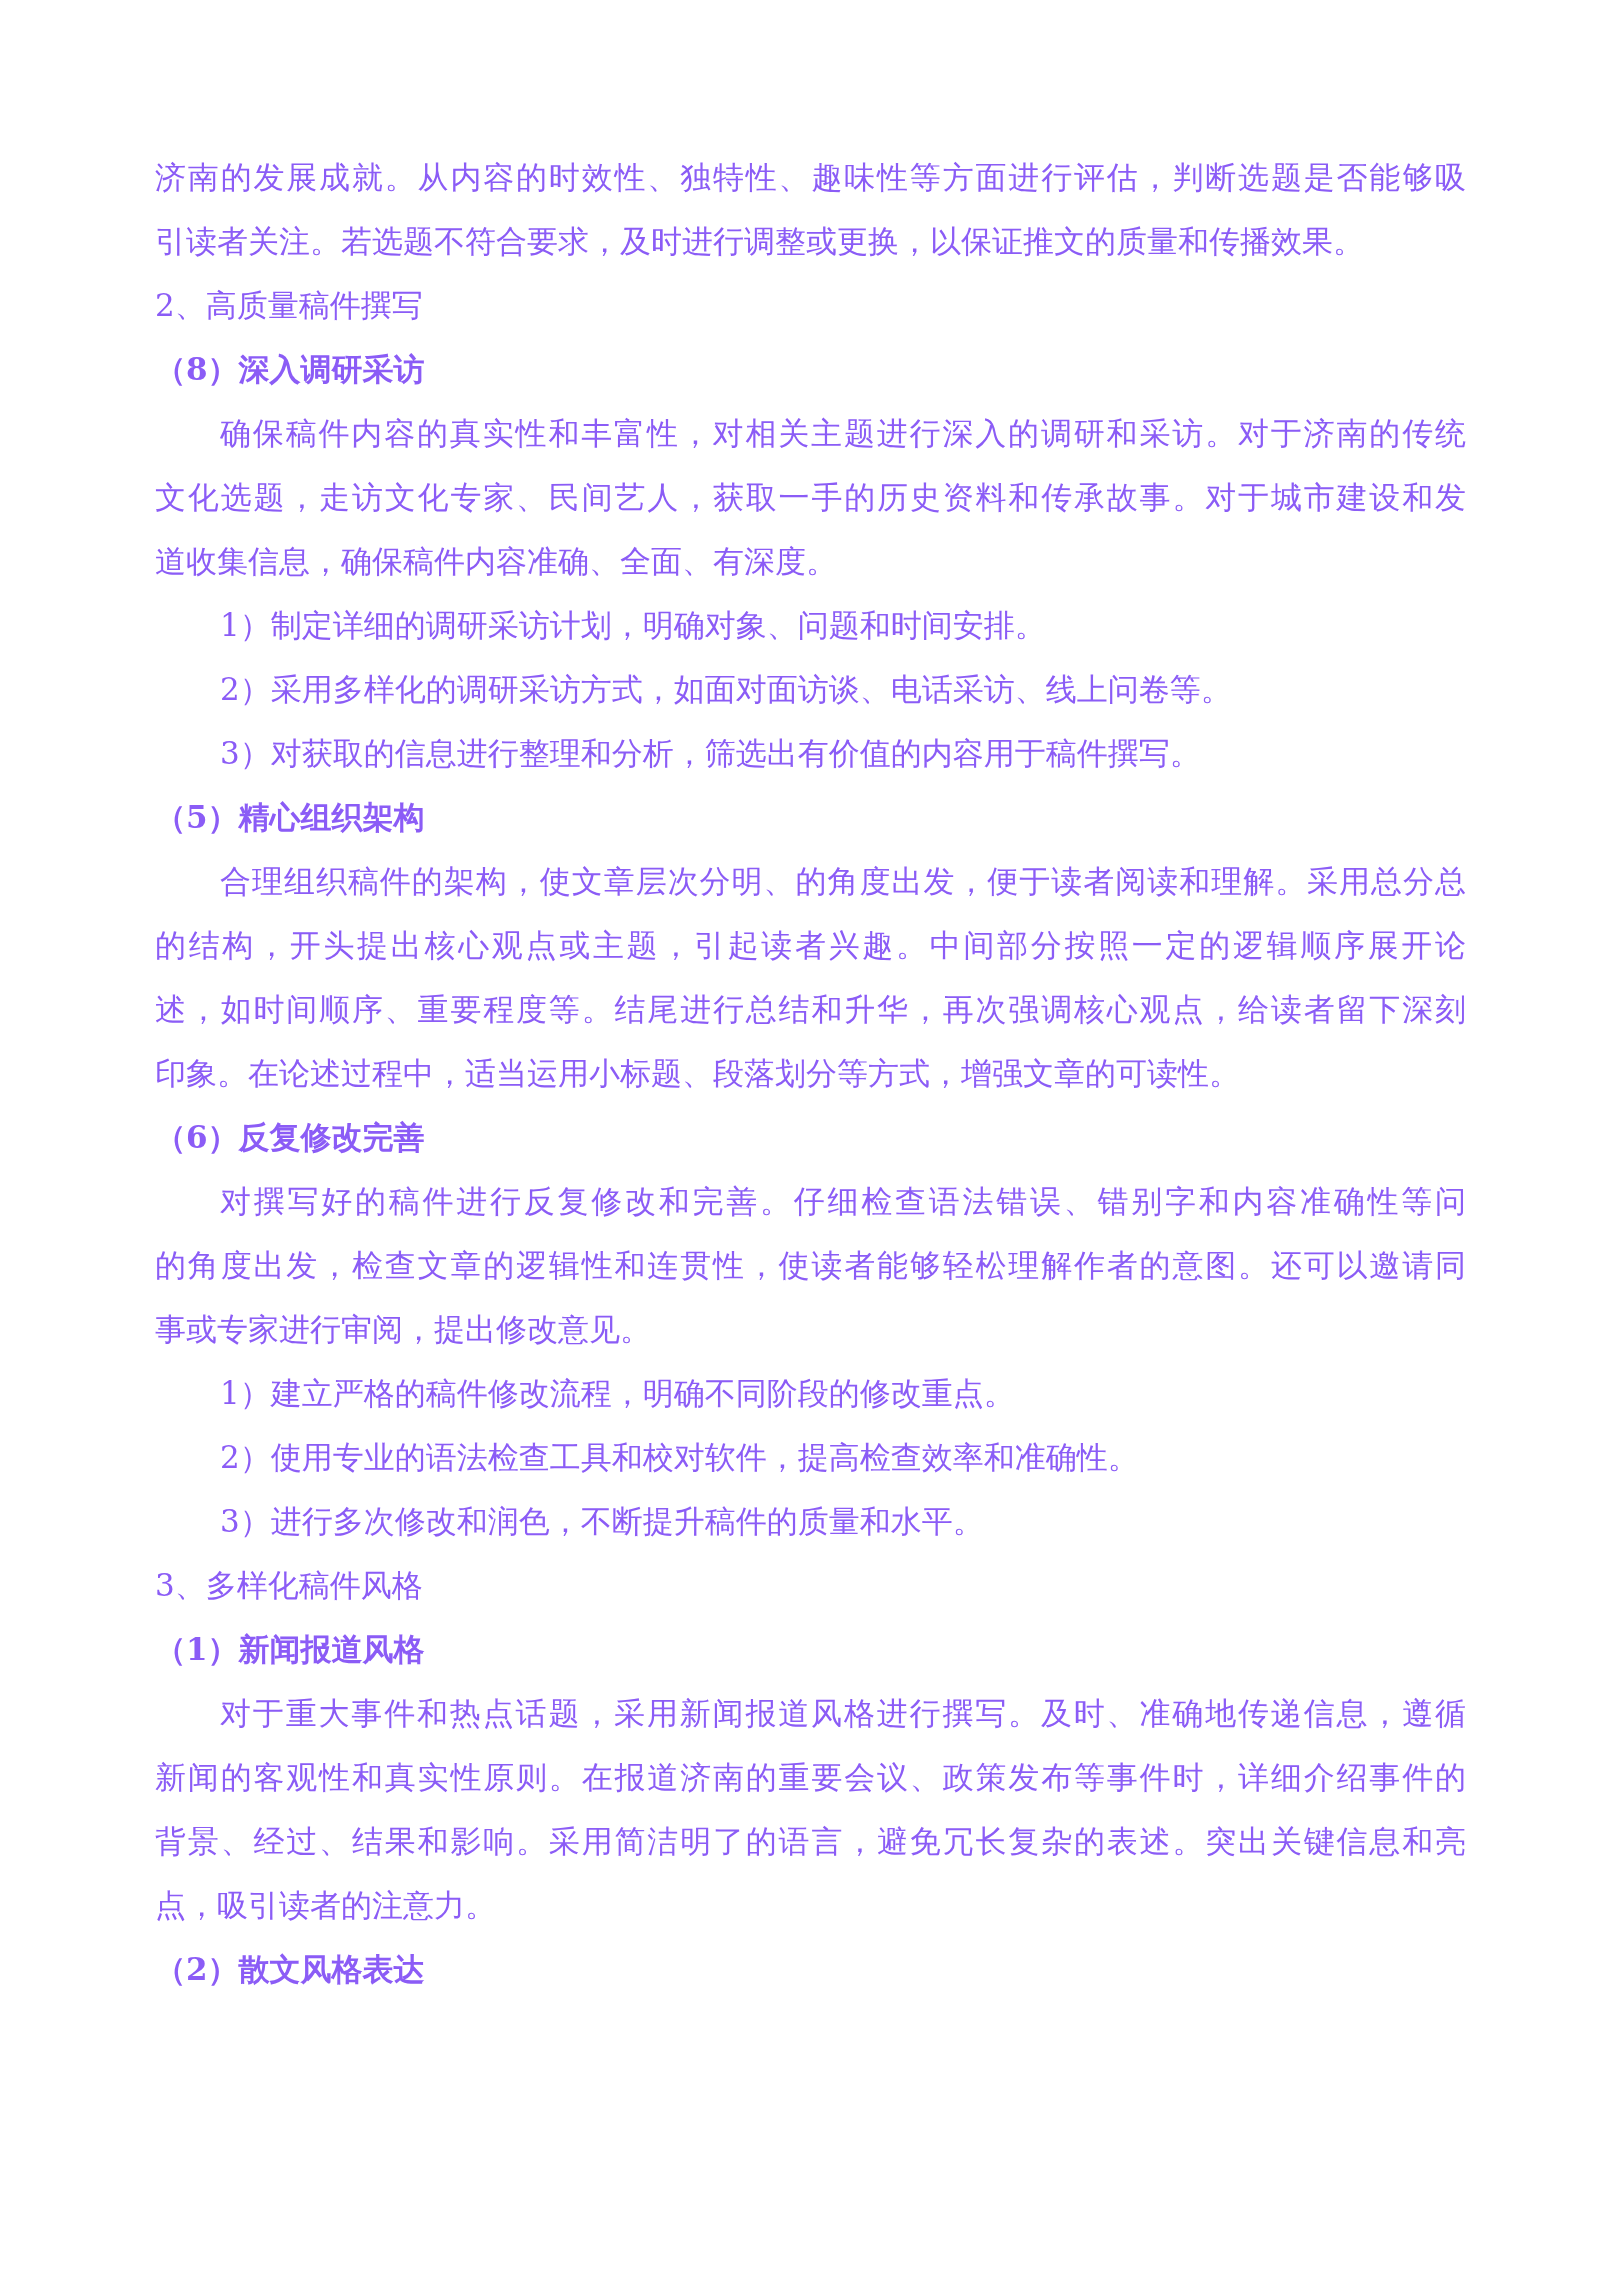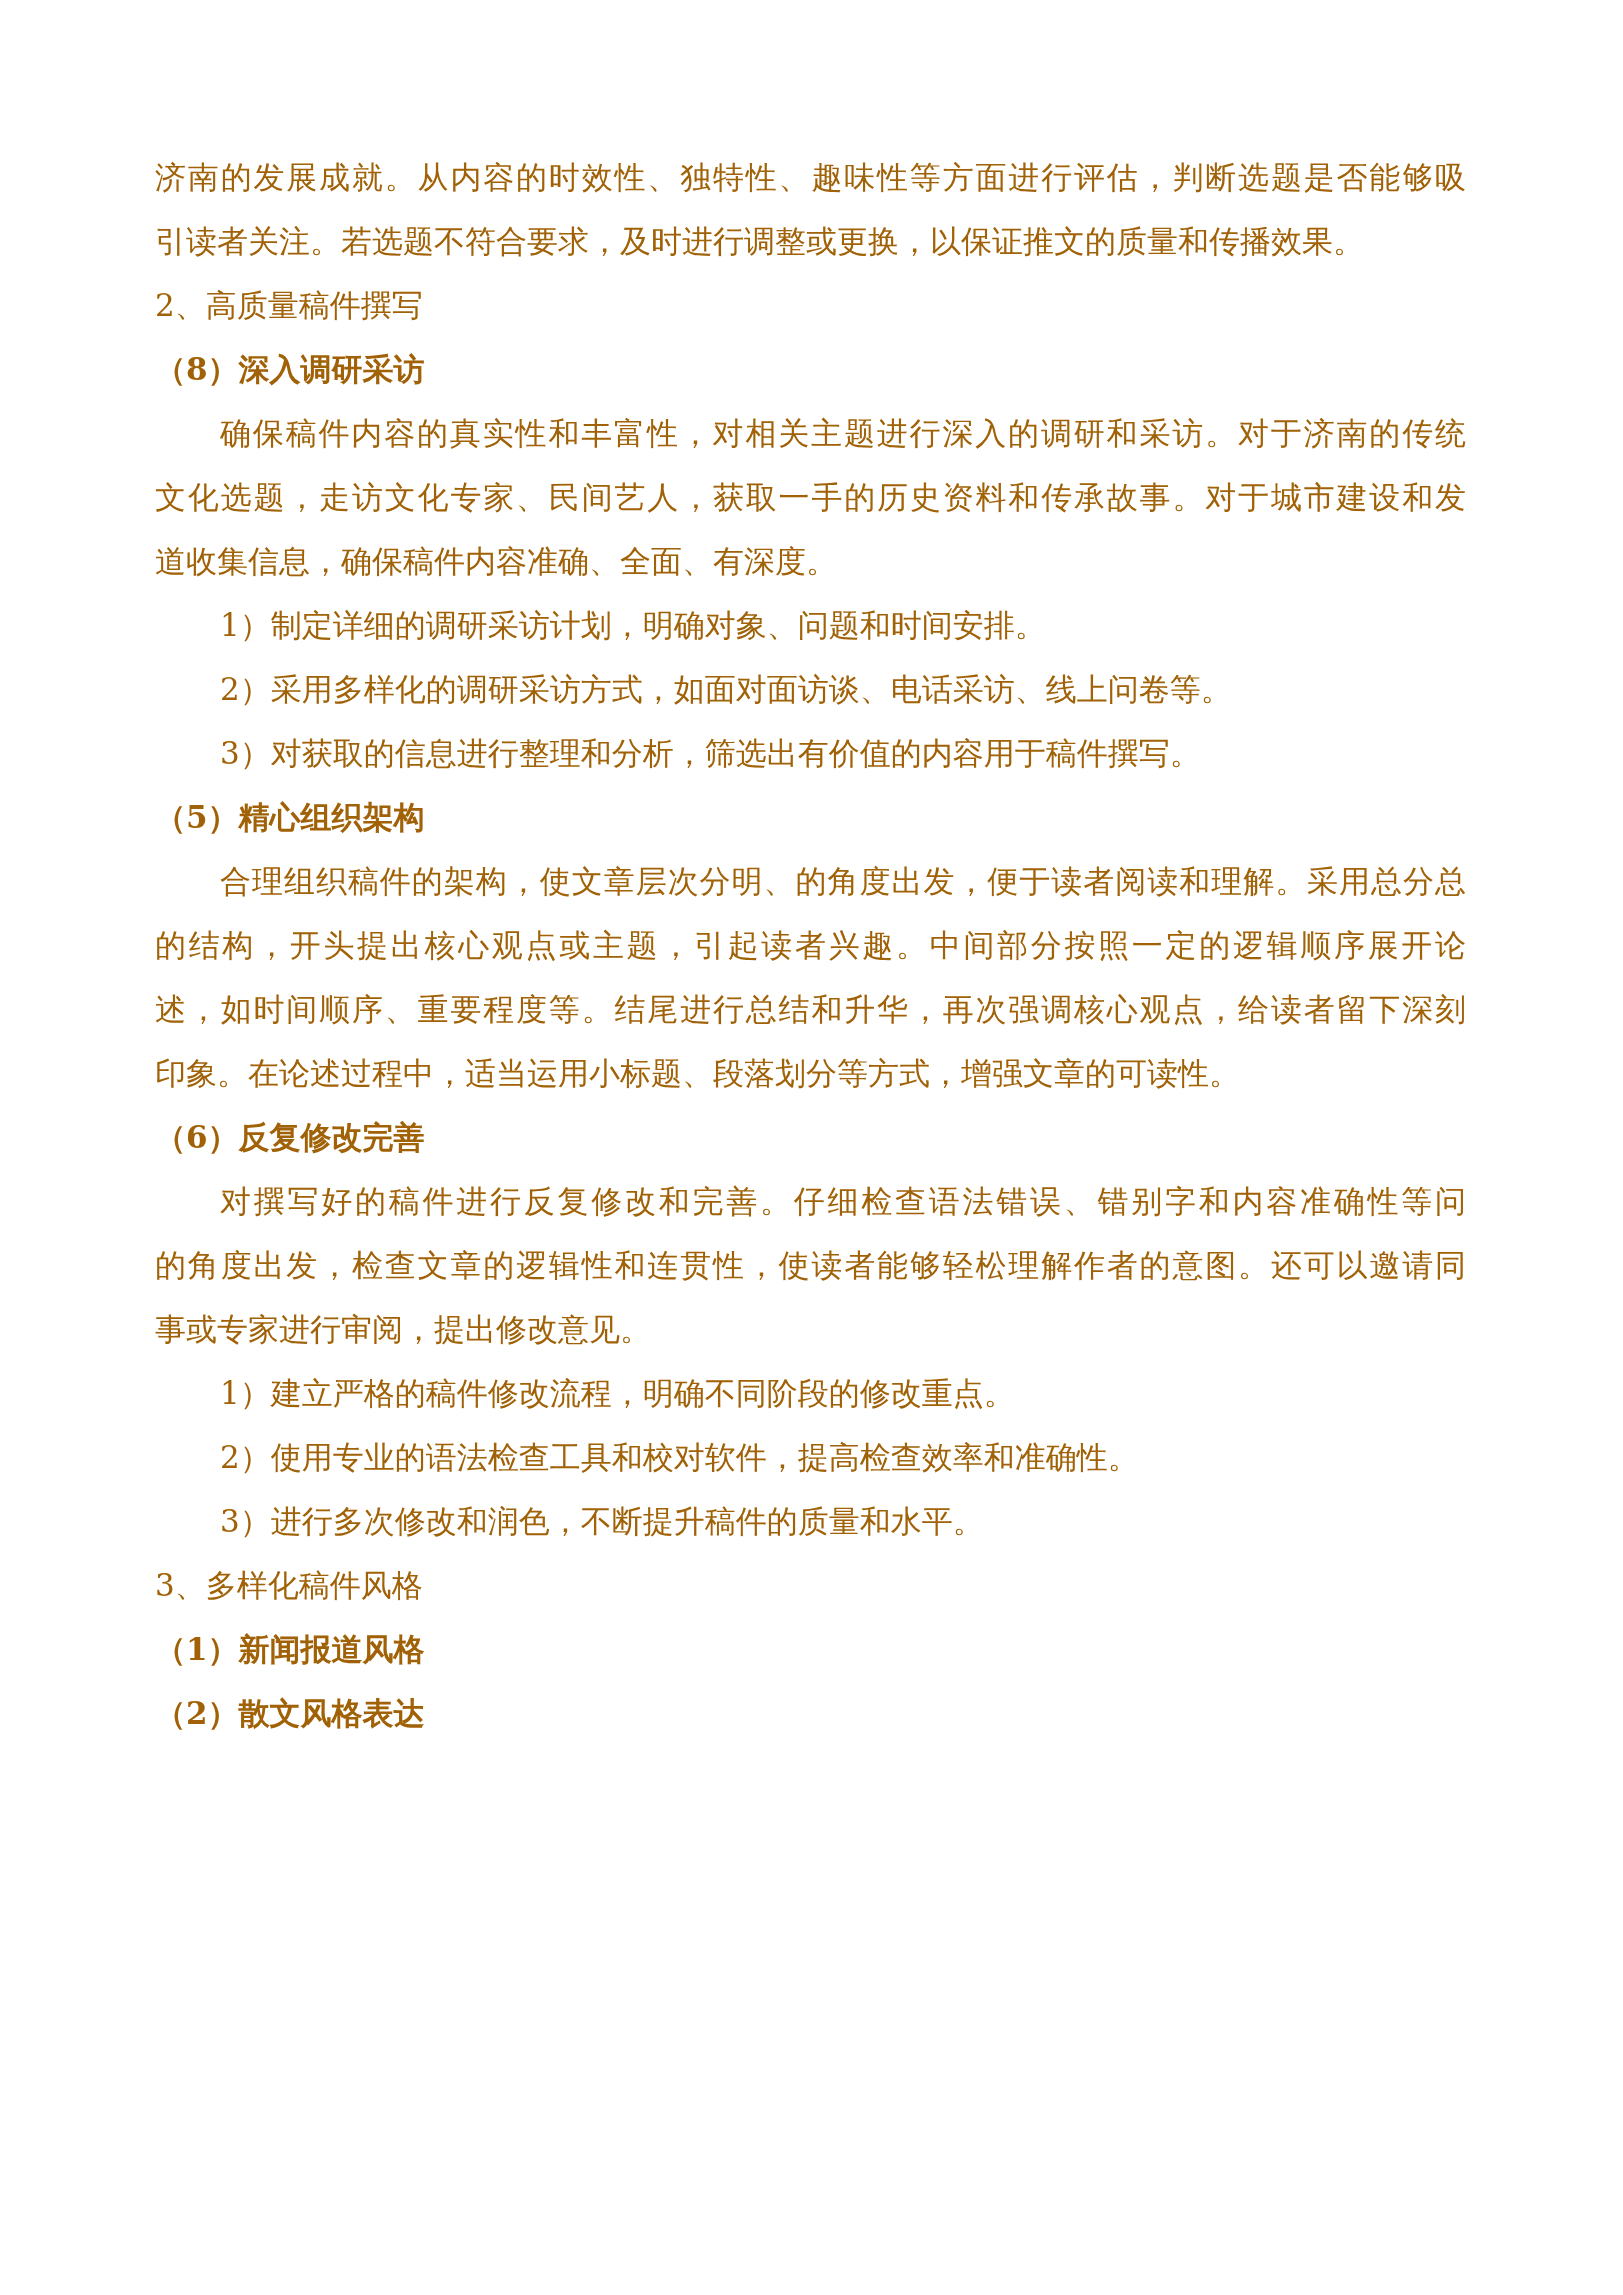--- a/index.html
+++ b/index.html
@@ -1,20 +1,20 @@
 <!DOCTYPE html>
 <html style="font-size:10.5px"><head>
 <meta charset="utf-8">
 <style>
   html, body { margin: 0; padding: 0; background: #ffffff; }
   body { width: 1623px; height: 2295px; position: relative; overflow: hidden; }
   .page {
     position: absolute; left: 155px; top: 145px; width: 1311px;
     font-family: "DejaVu Serif", "Liberation Serif", serif;
-    font-size: 31px; line-height: 64px; color: #a16207;
+    font-size: 31px; line-height: 64px; color: #8b5cf6;
   }
   .line { display: block; height: 64px; white-space: nowrap; overflow: visible; }
   .line.full { text-align: justify; text-align-last: justify; white-space: normal; overflow: hidden; }
   .indent { padding-left: 65px; }
   .h2 { font-weight: normal; }
   .h3 { font-weight: bold; padding-left: 0; }
   .para { display: block; }
 </style>
 </head>
 <body>
@@ -58,17 +58,23 @@
   </div>
 
   <div class="line indent">1）建立严格的稿件修改流程，明确不同阶段的修改重点。</div>
   <div class="line indent">2）使用专业的语法检查工具和校对软件，提高检查效率和准确性。</div>
   <div class="line indent">3）进行多次修改和润色，不断提升稿件的质量和水平。</div>
 
   <div class="line h2">3、多样化稿件风格</div>
 
   <div class="line h3">（1）新闻报道风格</div>
 
+  <div class="para">
+    <span class="line full indent">对于重大事件和热点话题，采用新闻报道风格进行撰写。及时、准确地传递信息，遵循</span>
+    <span class="line full">新闻的客观性和真实性原则。在报道济南的重要会议、政策发布等事件时，详细介绍事件的</span>
+    <span class="line full">背景、经过、结果和影响。采用简洁明了的语言，避免冗长复杂的表述。突出关键信息和亮</span>
+    <span class="line">点，吸引读者的注意力。</span>
+  </div>
 
   <div class="line h3">（2）散文风格表达</div>
 
 </div>
 
 
 </body></html>

